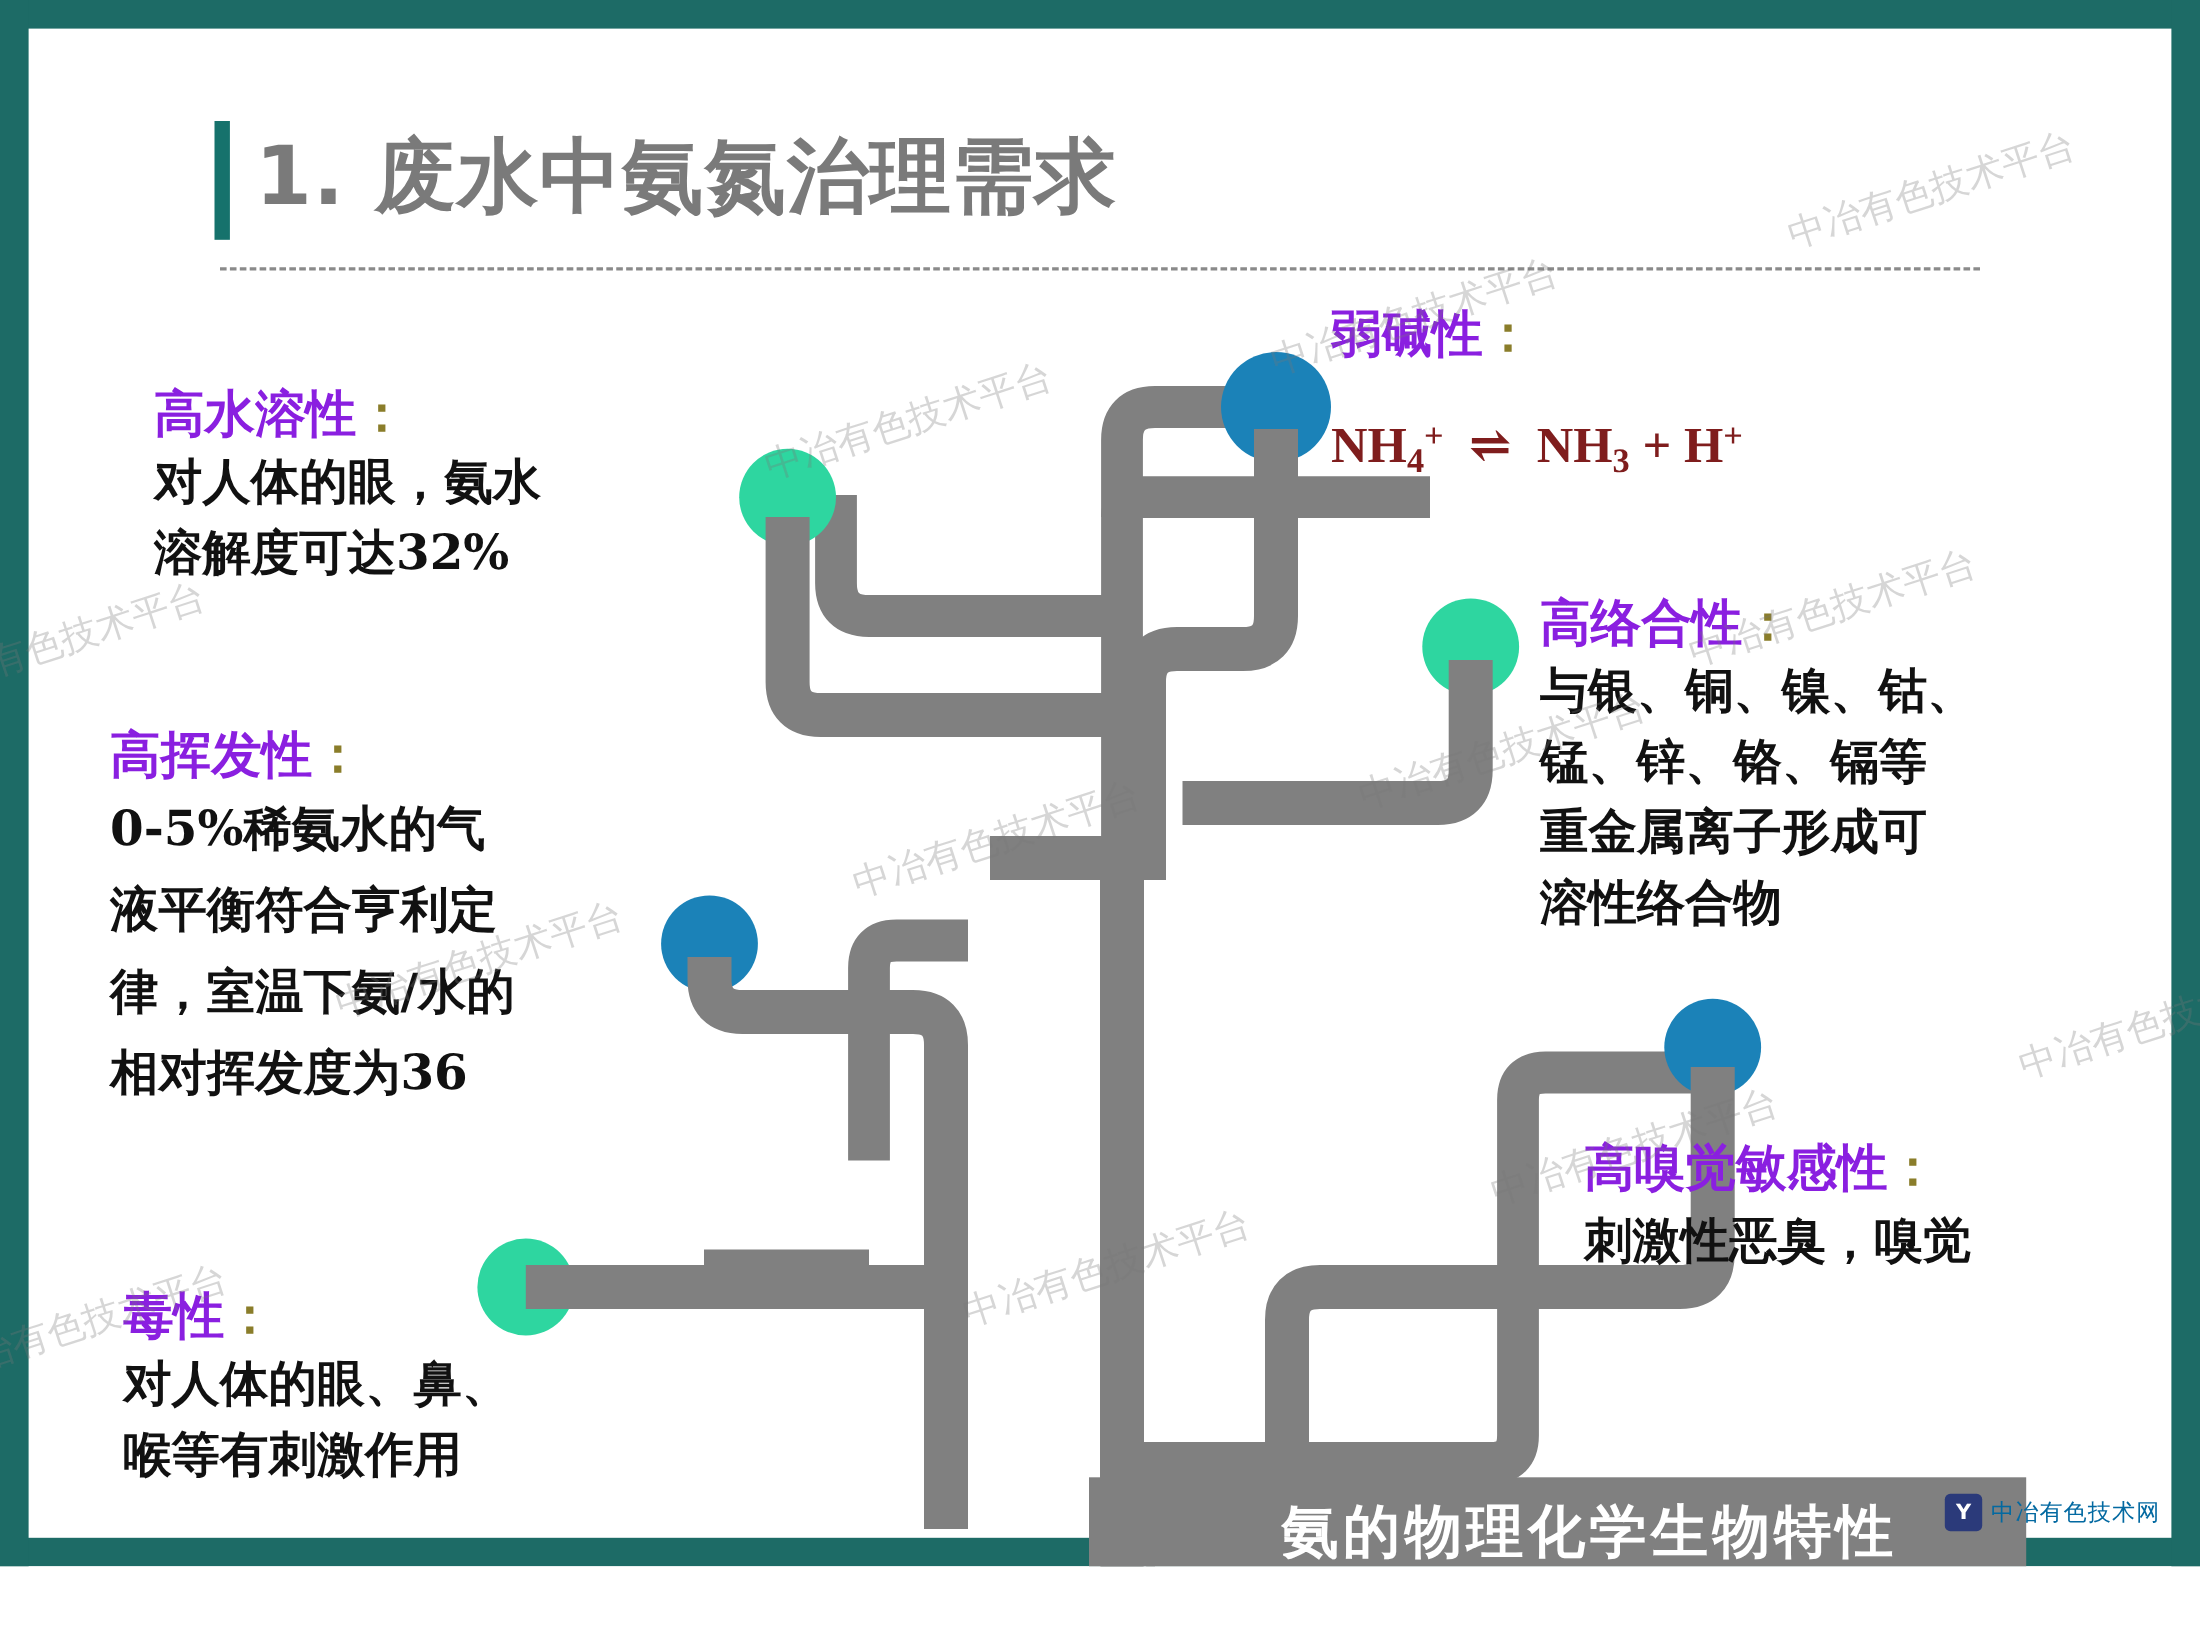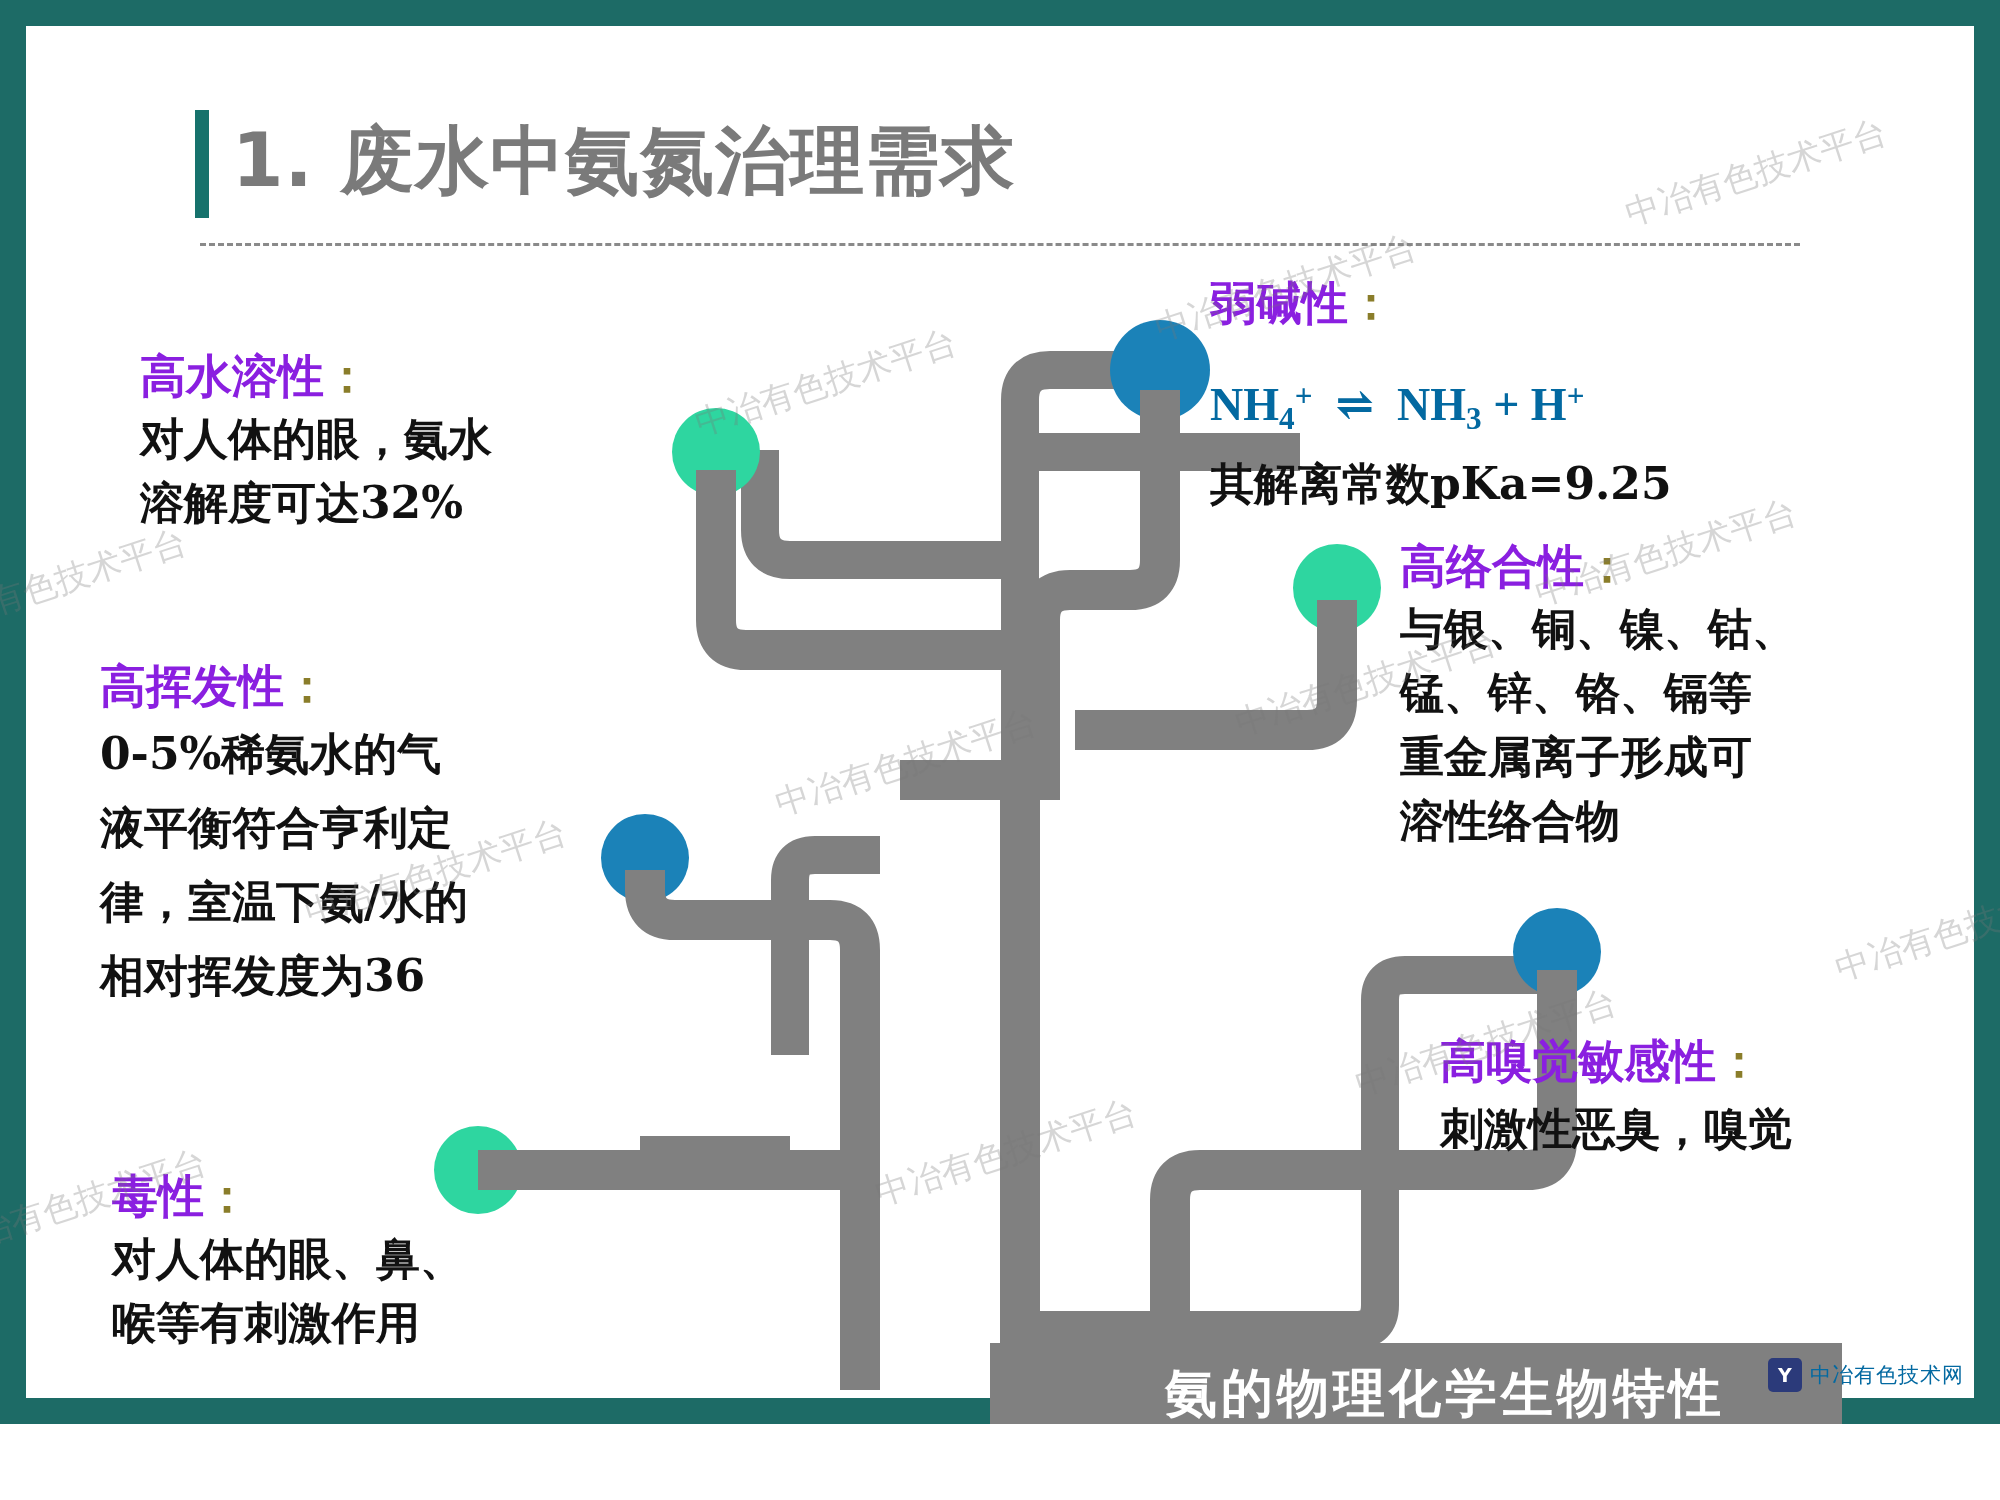--- a/index.html
+++ b/index.html
@@ -85,21 +85,21 @@
     font-size: 44px;
     line-height: 64px;
     color: #111111;
   }
   .body-txt.loose { line-height: 74px; }
   .eq {
     font-family: "Liberation Serif", "DejaVu Serif", serif;
     font-weight: bold;
     font-size: 46px;
     line-height: 66px;
-    color: #0369a1;
+    color: #7f1d1d;
     white-space: nowrap;
   }
   .eq sub { font-size: 0.68em; vertical-align: -0.28em; }
   .eq sup { font-size: 0.68em; vertical-align: 0.45em; }
   .body-txt sup { font-size: 0.66em; vertical-align: 0.45em; }
 
   
   .caption-box {
     position: absolute;
     left: 1042px;
@@ -260,23 +260,20 @@
 
   <div class="block" style="left:1210px; top:272px;">
     <div class="head">
       <span>弱碱性</span><span class="colon">：</span>
     </div>
   </div>
   <div class="block" style="left:1210px; top:363px;">
     <div class="eq">
       NH<sub>4</sub><sup>+</sup> &nbsp;⇌&nbsp; NH<sub>3</sub> + H<sup>+</sup>
     </div>
-    <div class="body-txt">
-      <div>其解离常数pKa=9.25</div>
-    </div>
   </div>
 
   <div class="block" style="left:1400px; top:535px;">
     <div class="head">
       <span>高络合性</span><span class="colon">：</span>
     </div>
     <div class="body-txt">
       <div>与银、铜、镍、钴、</div>
       <div>锰、锌、铬、镉等</div>
       <div>重金属离子形成可</div>

